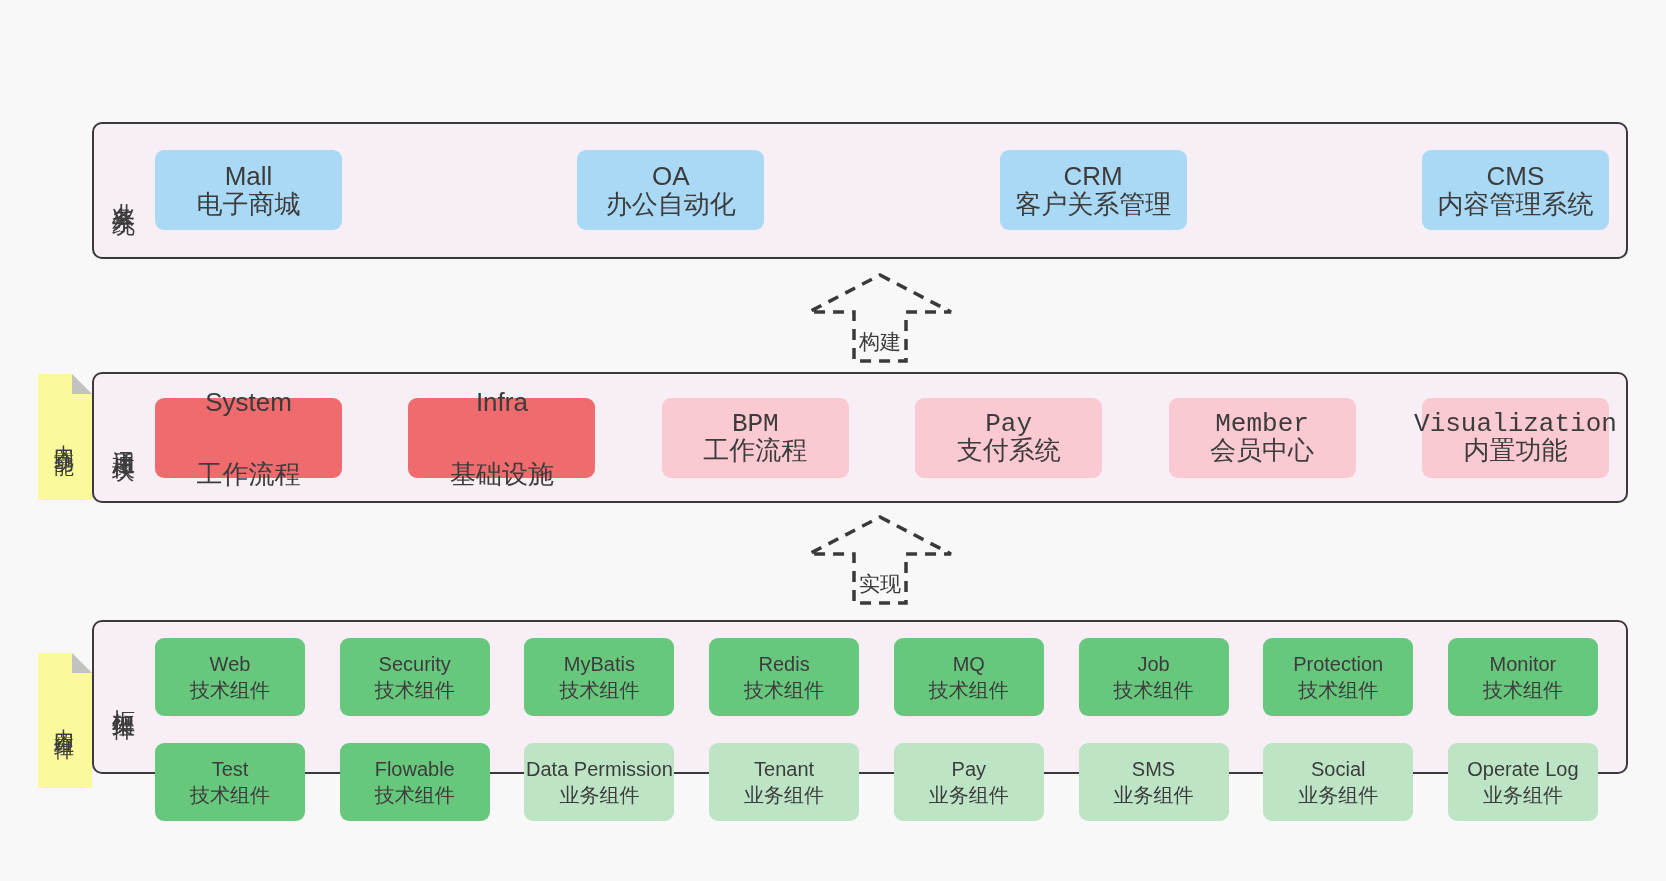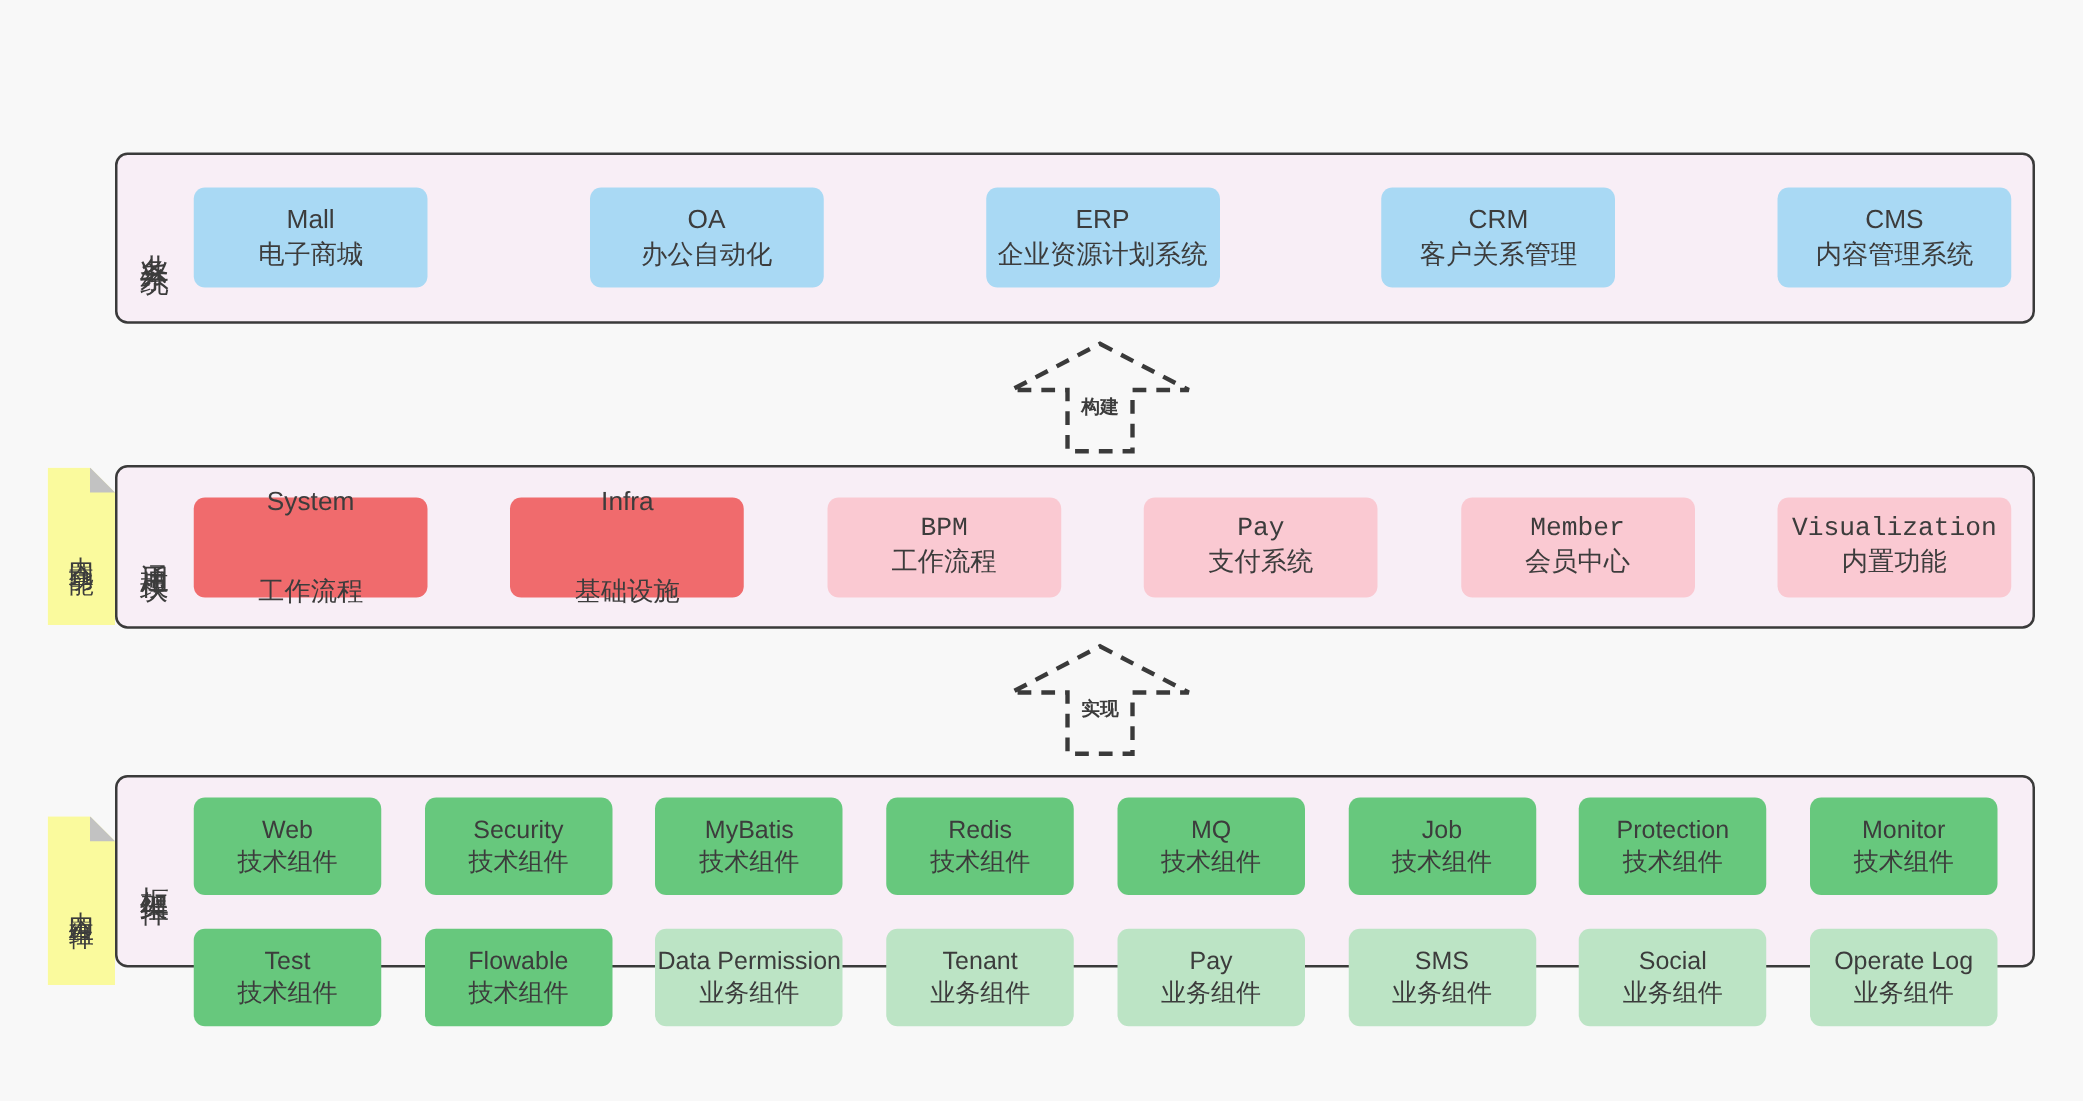--- a/index.html
+++ b/index.html
@@ -38,21 +38,21 @@
   }
   #layer1 .row{top:26px;}
   #layer2 .row{top:24px;}
   #layer3 .row{right:28px;}
   #layer3 .row-0{top:16px;}
   #layer3 .row-1{top:121px;}
 
   .box{
     display:flex; flex-direction:column; align-items:center; justify-content:center;
     text-align:center; border-radius:9px;
-    font-size:21px; line-height:28px; color:var(--text);
+    font-size:26px; line-height:28px; color:var(--text);
   }
   #layer1 .box,#layer2 .box{width:187px;height:80px;}
   #layer3 .box{width:150px;height:78px;font-size:20px;line-height:26px;}
   .v-blue{background:var(--blue);}
   .v-red{background:var(--red);gap:44px;}
   .v-pink{background:var(--pink);font-family:Liberation Mono, monospace;}
   .v-green{background:var(--green);}
   .v-green-light{background:var(--green-light);justify-content:center;}
 
   .note{
@@ -74,42 +74,38 @@
 
   .arrow{position:absolute; left:806px; width:148px; height:92px;}
   #arrow-build{top:272px;}
   #arrow-implement{top:514px;}
   .arrow svg{display:block;width:148px;height:92px;}
   .arrow path{
     fill:none; stroke:var(--border); stroke-width:3.5;
     stroke-dasharray:11 8; stroke-linejoin:miter;
   }
   .arrow-label{
-    position:absolute; left:50%; top:44px; transform:translateX(-50%);
+    position:absolute; left:50%; top:56px; transform:translateX(-50%);
     background:var(--page-bg); padding:0 3px;
-    font-size:15px; color:var(--text); white-space:nowrap;font-weight:bold;
+    font-size:21px; color:var(--text); white-space:nowrap;
   }
 </style>
 </head>
 <body>
 
 <div class="container" id="layer1">
   <div class="layer-label">业务系统</div>
   <div class="row row-0">
       <div class="box v-blue">
         <div>Mall</div>
         <div>电子商城</div>
       </div>
       <div class="box v-blue">
         <div>OA</div>
         <div>办公自动化</div>
-      </div>
-      <div class="box v-blue">
-        <div>ERP</div>
-        <div>企业资源计划系统</div>
       </div>
       <div class="box v-blue">
         <div>CRM</div>
         <div>客户关系管理</div>
       </div>
       <div class="box v-blue">
         <div>CMS</div>
         <div>内容管理系统</div>
       </div>
     </div>

